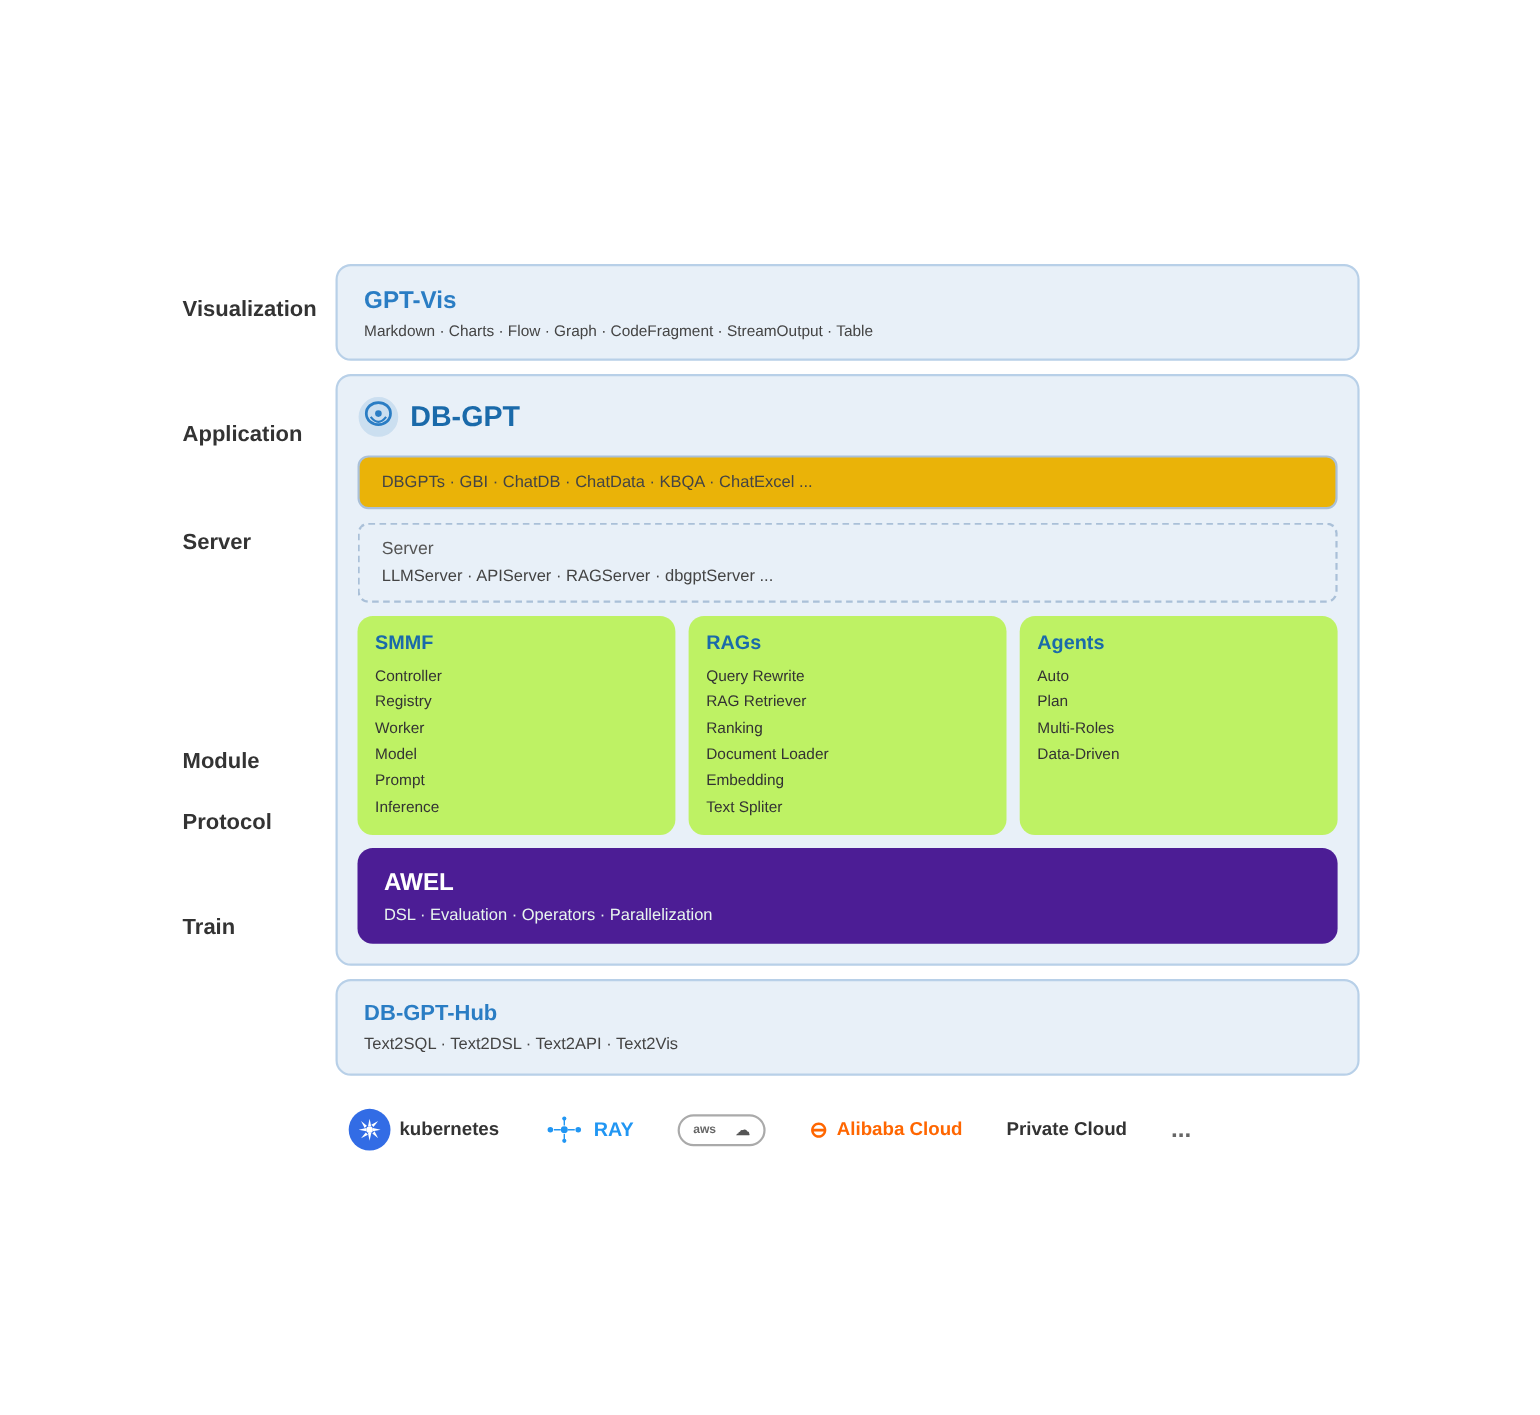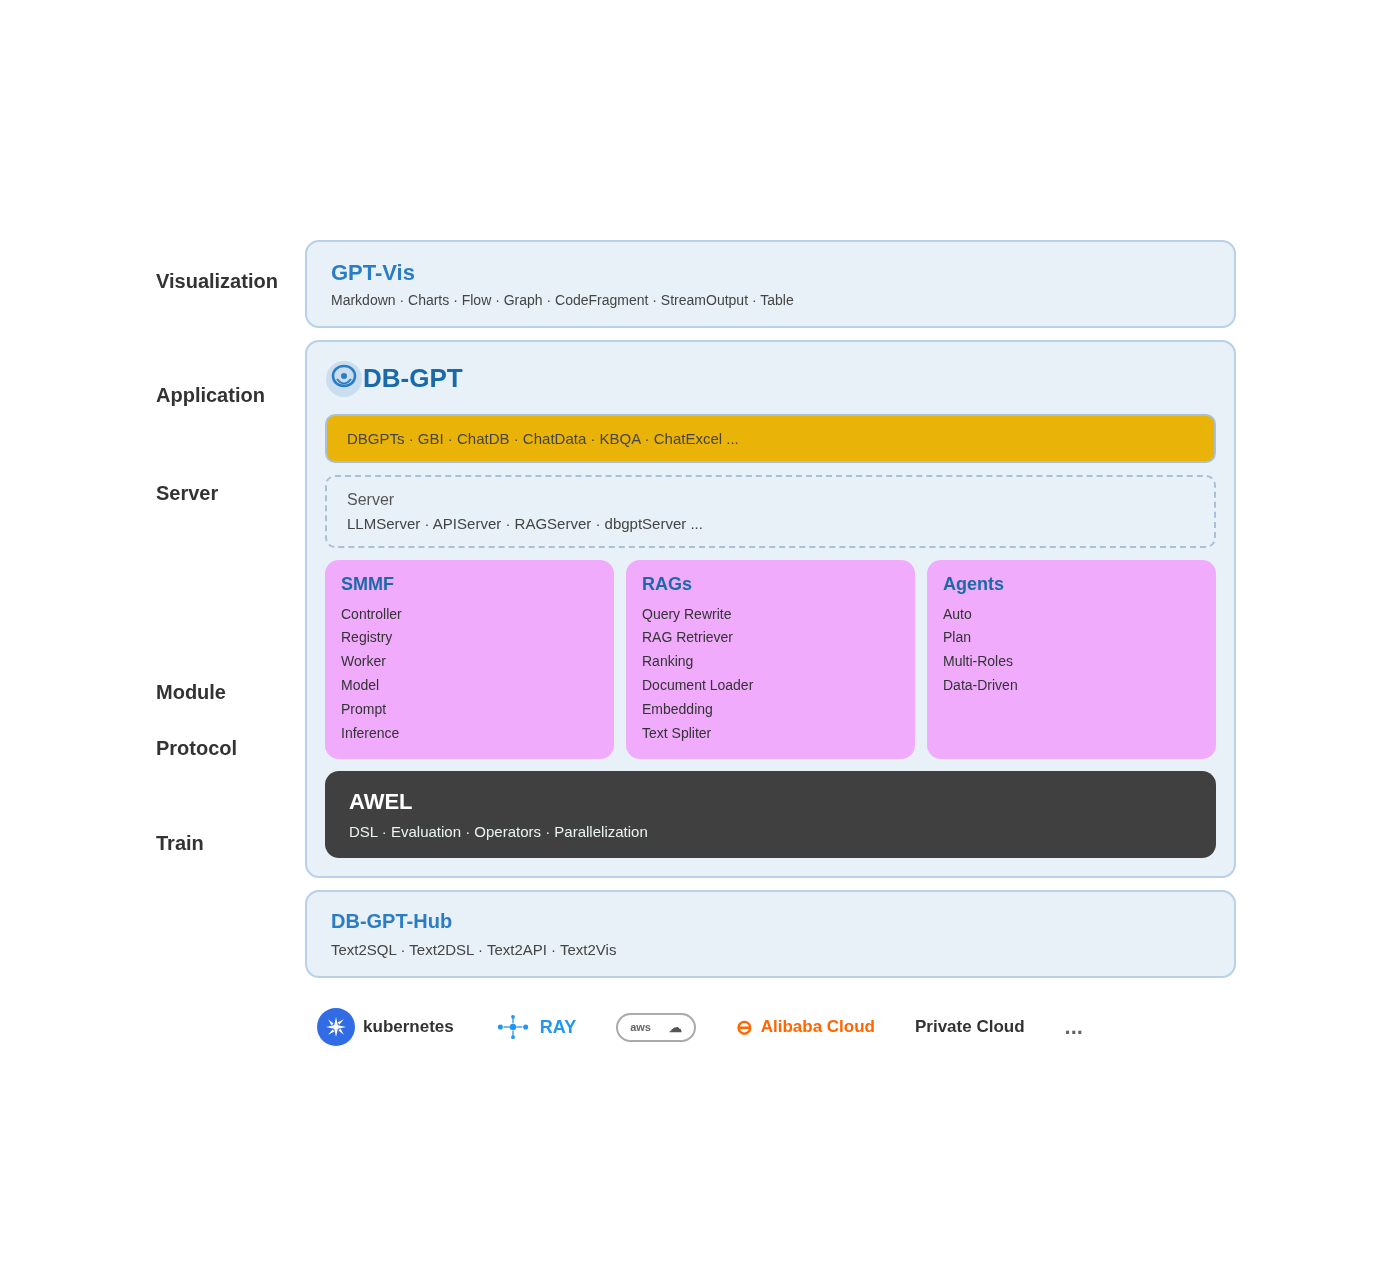--- a/index.html
+++ b/index.html
@@ -53,20 +53,21 @@
       border-radius: 14px;
       padding: 18px 18px 18px 18px;
       display: flex;
       flex-direction: column;
       gap: 12px;
     }
     
     .dbgpt-header {
       display: flex;
       align-items: center;
+      gap: 10px;
       margin-bottom: 4px;
     }
     .dbgpt-title {
       font-size: 26px;
       font-weight: 700;
       color: #1a6aaa;
     }
     
     .app-inner-box {
       border: 2px solid #aac0d8;
@@ -92,38 +93,38 @@
       font-size: 15px;
       color: #444;
     }
     
     .module-row {
       display: flex;
       gap: 12px;
     }
     .module-box {
       flex: 1;
-      background: #f0abfc;
+      background: #bef264;
       border-radius: 14px;
       padding: 14px 16px;
     }
     .module-box-title {
       font-size: 18px;
       font-weight: 700;
       color: #1a6aaa;
       margin-bottom: 8px;
     }
     .module-box-item {
       font-size: 14px;
       color: #333;
       line-height: 1.7;
     }
     
     .awel-box {
-      background: #404040;
+      background: #4c1d95;
       border-radius: 14px;
       padding: 18px 24px;
     }
     .awel-title {
       font-size: 22px;
       font-weight: 700;
       color: #fff;
       margin-bottom: 8px;
     }
     .awel-items {
@@ -239,21 +240,21 @@
       <div class="train-box">
         <div class="train-title">DB-GPT-Hub</div>
         <div class="train-items">Text2SQL · Text2DSL · Text2API · Text2Vis</div>
       </div>
 
     </div>
 
 
   </div>
 
-  <div style="position:absolute; left:6px; top:0; width:150px; height:100%; pointer-events:none; display:flex; flex-direction:column;">
+  <div style="position:absolute; left:16px; top:0; width:150px; height:100%; pointer-events:none; display:flex; flex-direction:column;">
 
     <div style="display:flex; align-items:center; height:84px; font-size:20px; font-weight:600; color:#333;">
       <span>Visualization</span>
     </div>
 
     <div style="display:flex; align-items:flex-start; padding-top:60px; height:130px; font-size:20px; font-weight:600; color:#333;">
       <span>Application</span>
     </div>
 
     <div style="display:flex; align-items:center; height:80px; font-size:20px; font-weight:600; color:#333;">

